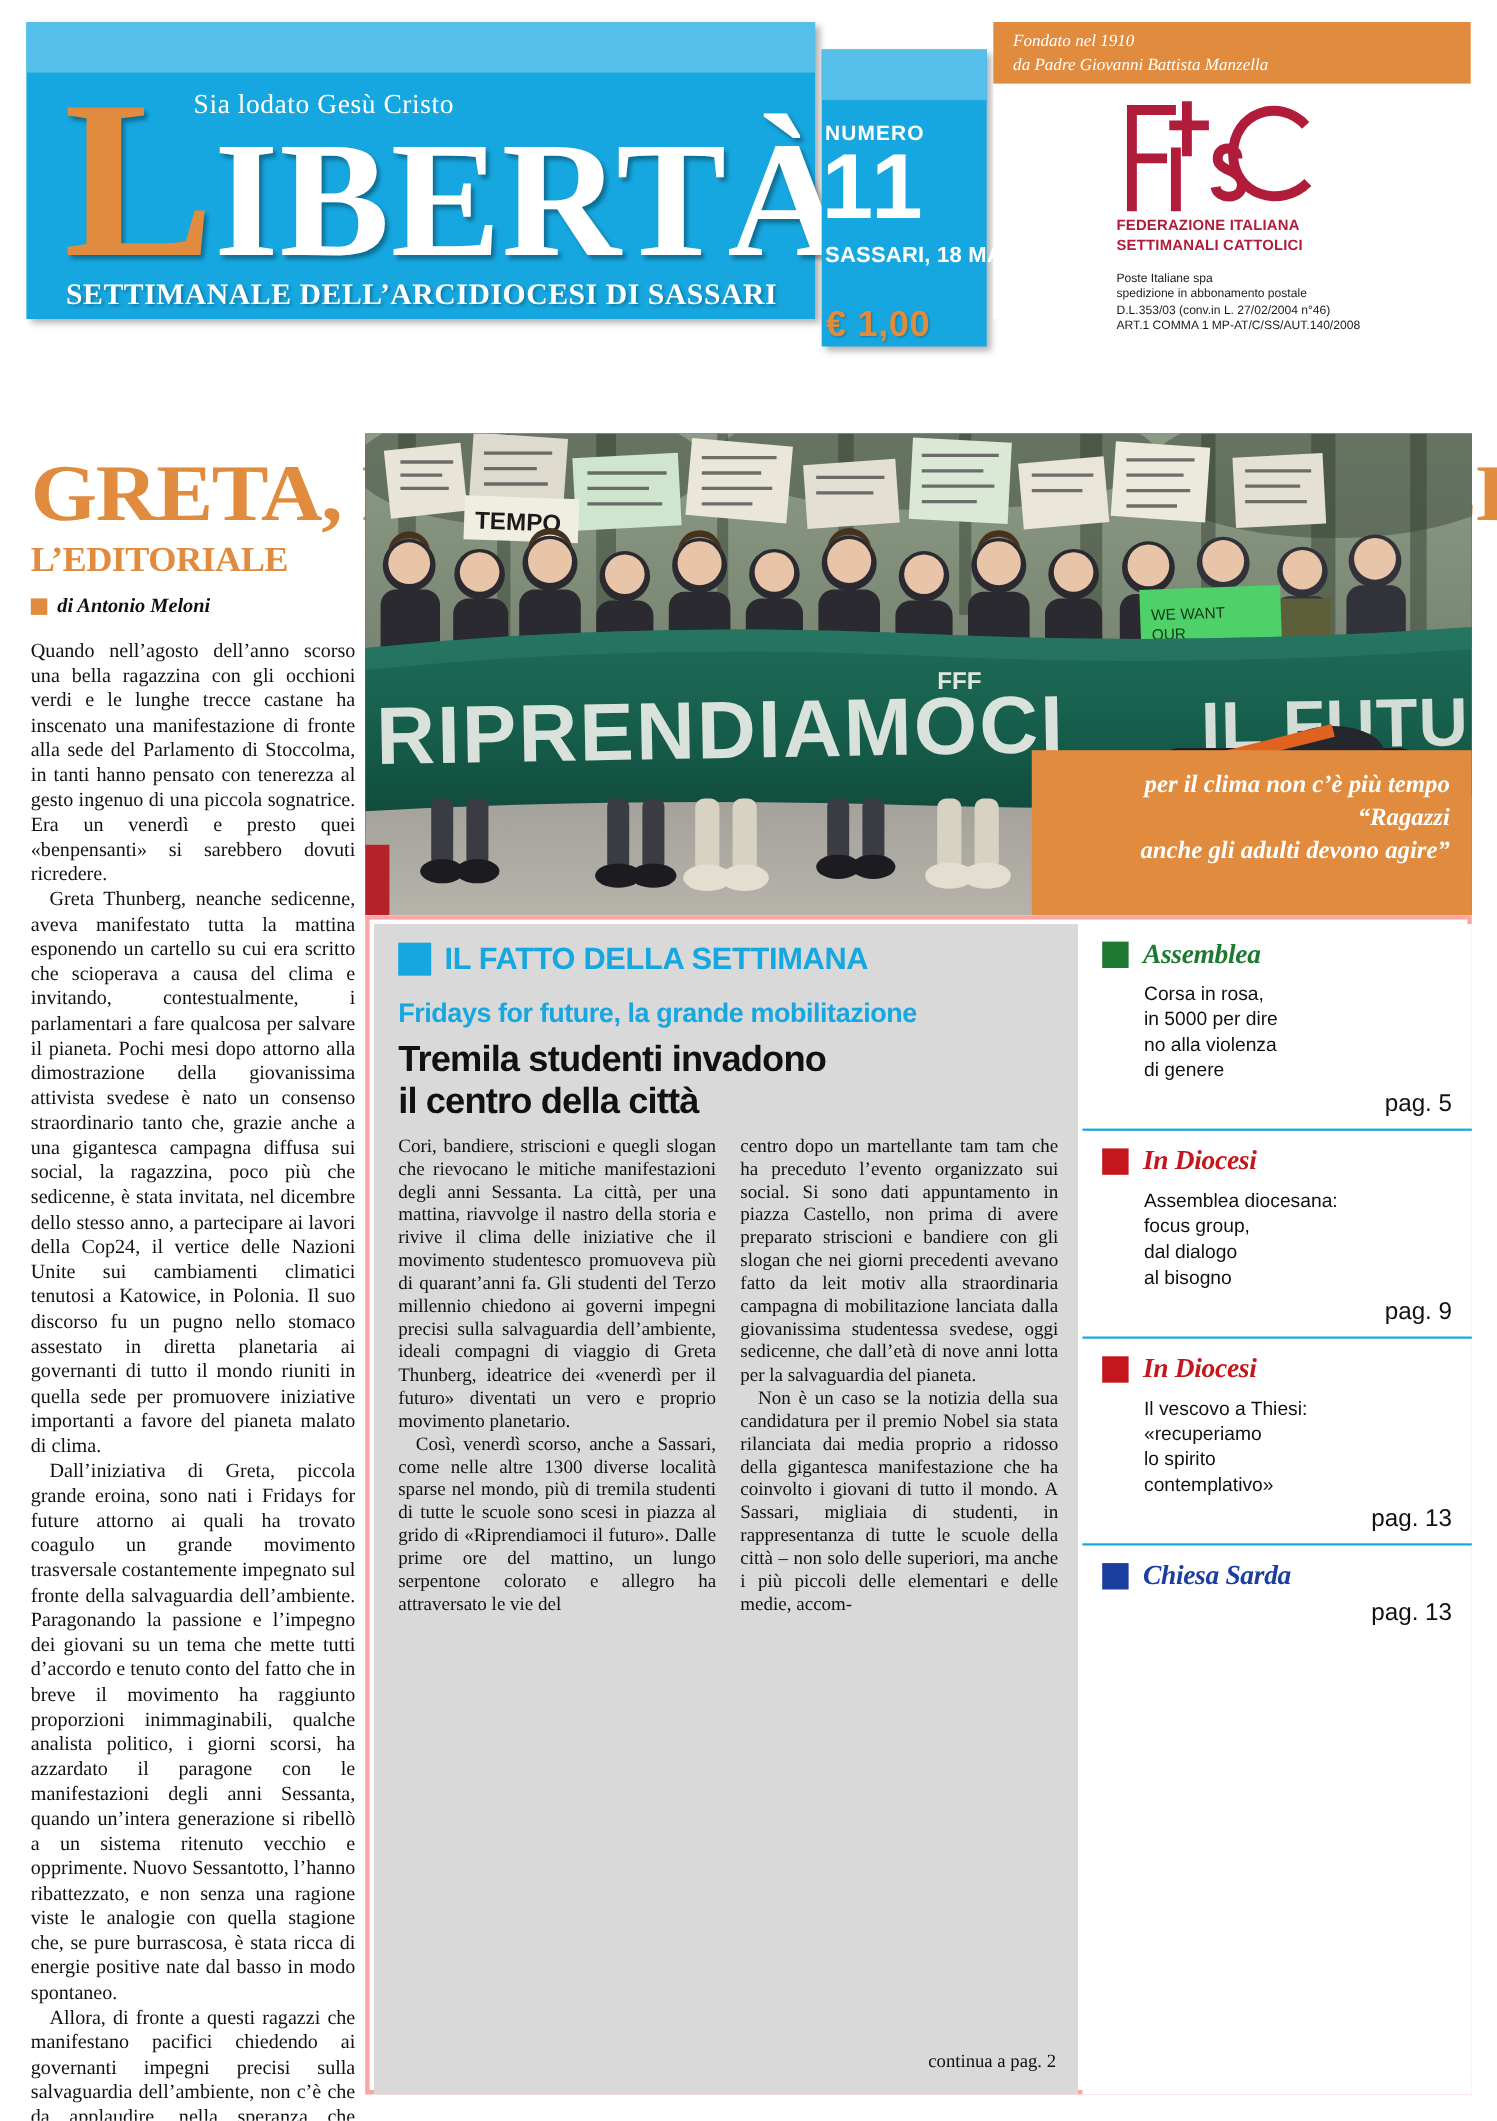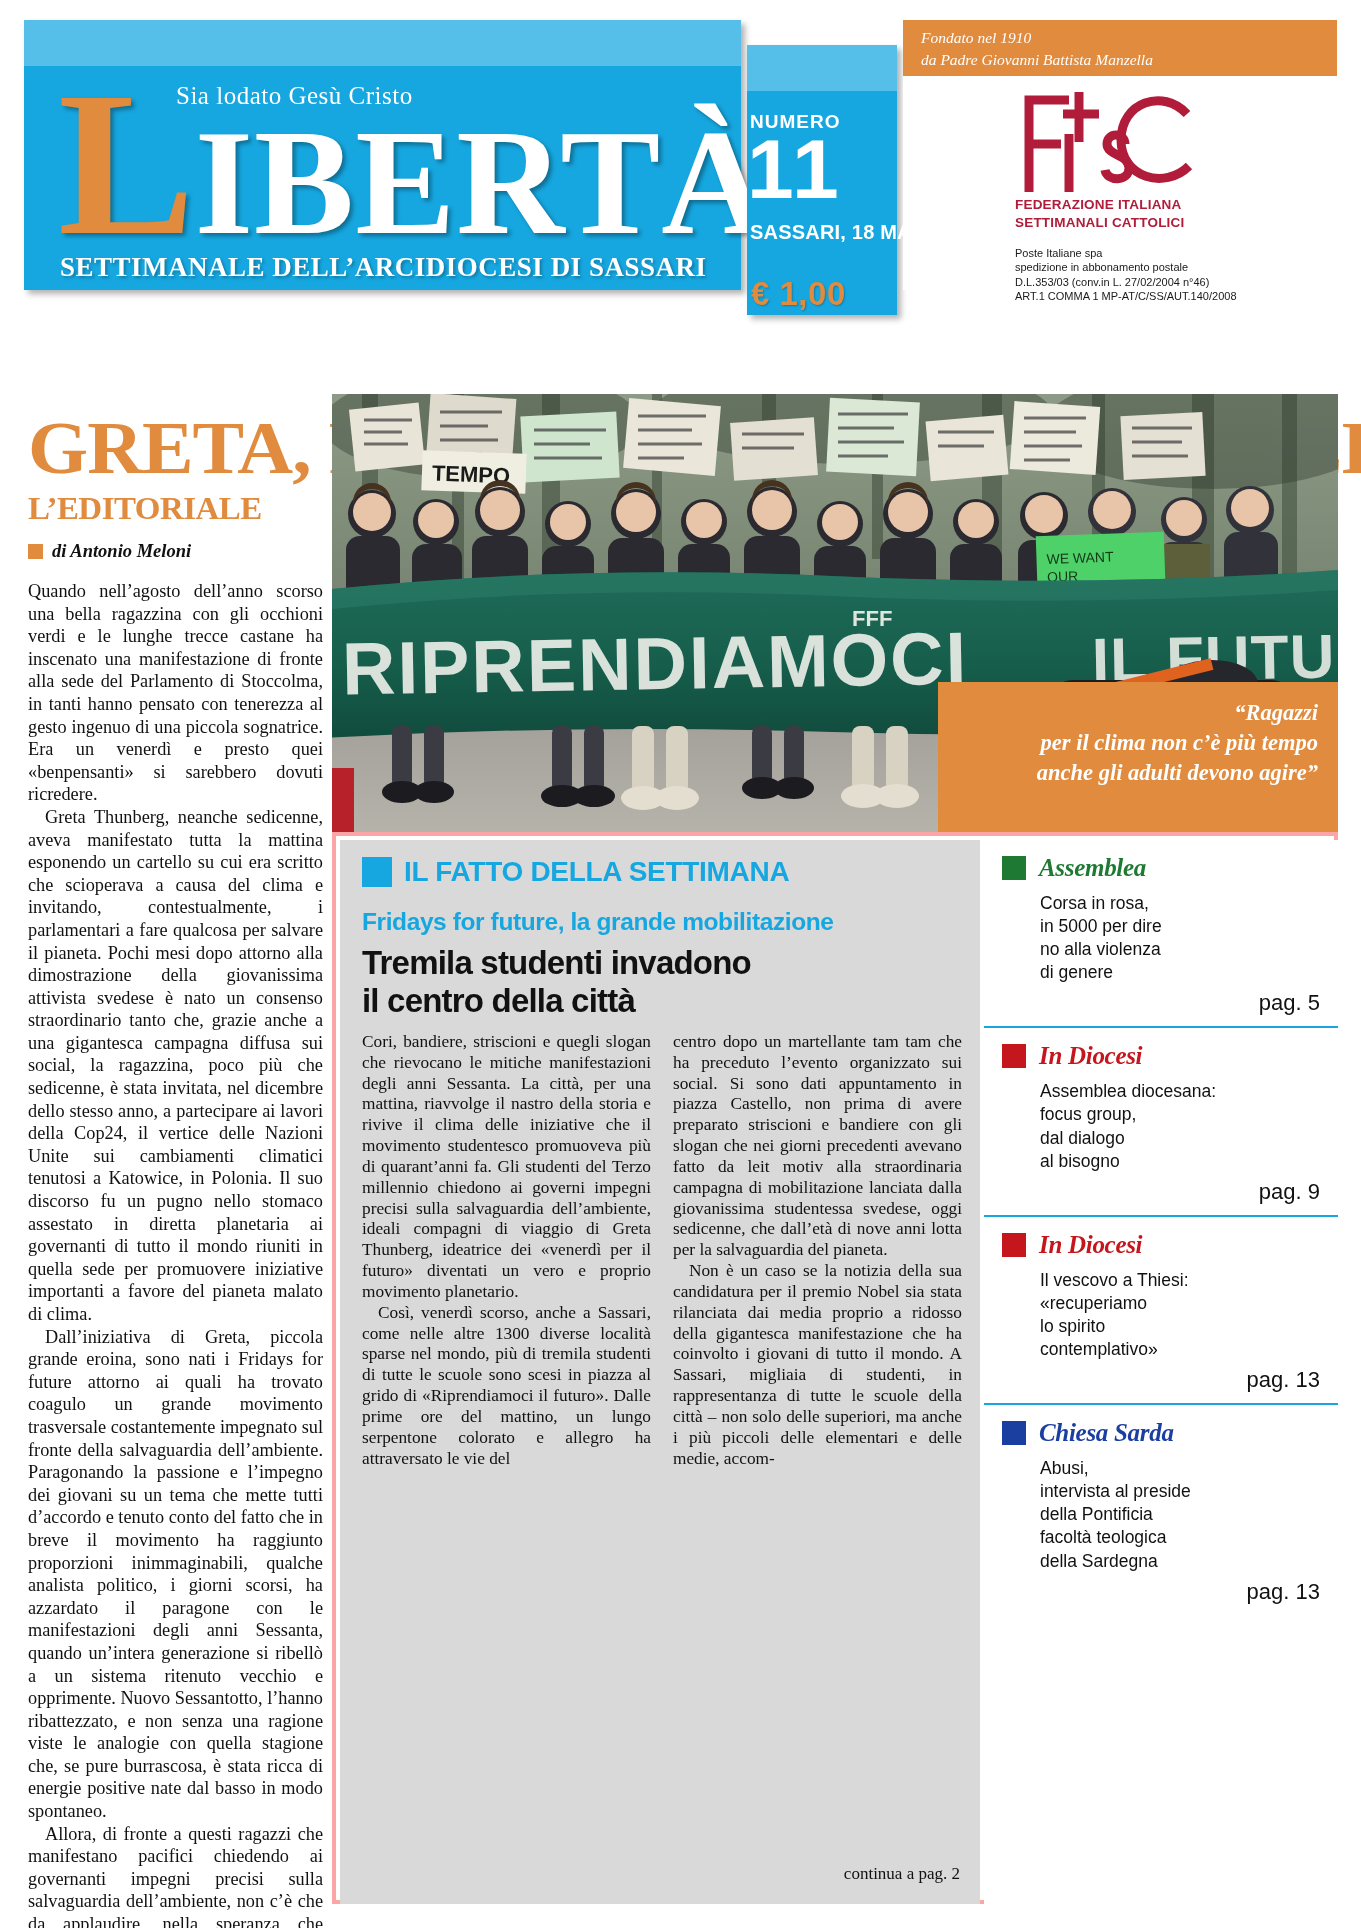--- a/index.html
+++ b/index.html
@@ -510,22 +510,22 @@
         <rect x="720" y="286" width="240" height="86" rx="20" fill="#1c1c22"></rect>
         <ellipse cx="880" cy="290" rx="46" ry="24" fill="#26262d"></ellipse>
         <path d="M760 300 L880 270" stroke="#e0621f" stroke-width="12" fill="none"></path>
         <circle cx="820" cy="368" r="14" fill="#151519"></circle>
       </g>
 
       <rect x="0" y="374" width="22" height="64" fill="#b7222a"></rect>
     </svg>
 
     <div class="quote-box">
+      <div>per il clima non c’è più tempo</div>
       <div>“Ragazzi</div>
-      <div>per il clima non c’è più tempo</div>
       <div>anche gli adulti devono agire”</div>
     </div>
   </div>
   <div style="position:absolute; left:332px; top:836px; width:1006px; height:0;">
     <div class="quote-attr">[Greta Thunberg]</div>
   </div>
 
   <div class="lower">
 
     <div class="fatto">
@@ -587,24 +587,19 @@
 lo spirito
 contemplativo»</div>
         <div class="rail-pag">pag. 13</div>
       </div>
 
       <div class="rail-item">
         <div class="rail-head">
           <span class="rail-sq" style="background:#1B3FA0"></span>
           <span class="rail-label" style="color:#1B3FA0">Chiesa Sarda</span>
         </div>
-        <div class="rail-body" style="white-space:pre-line">Abusi,
-intervista al preside
-della Pontificia
-facoltà teologica
-della Sardegna</div>
         <div class="rail-pag">pag. 13</div>
       </div>
 
     </div>
   </div>
 
 </div>
 
 </body></html>

